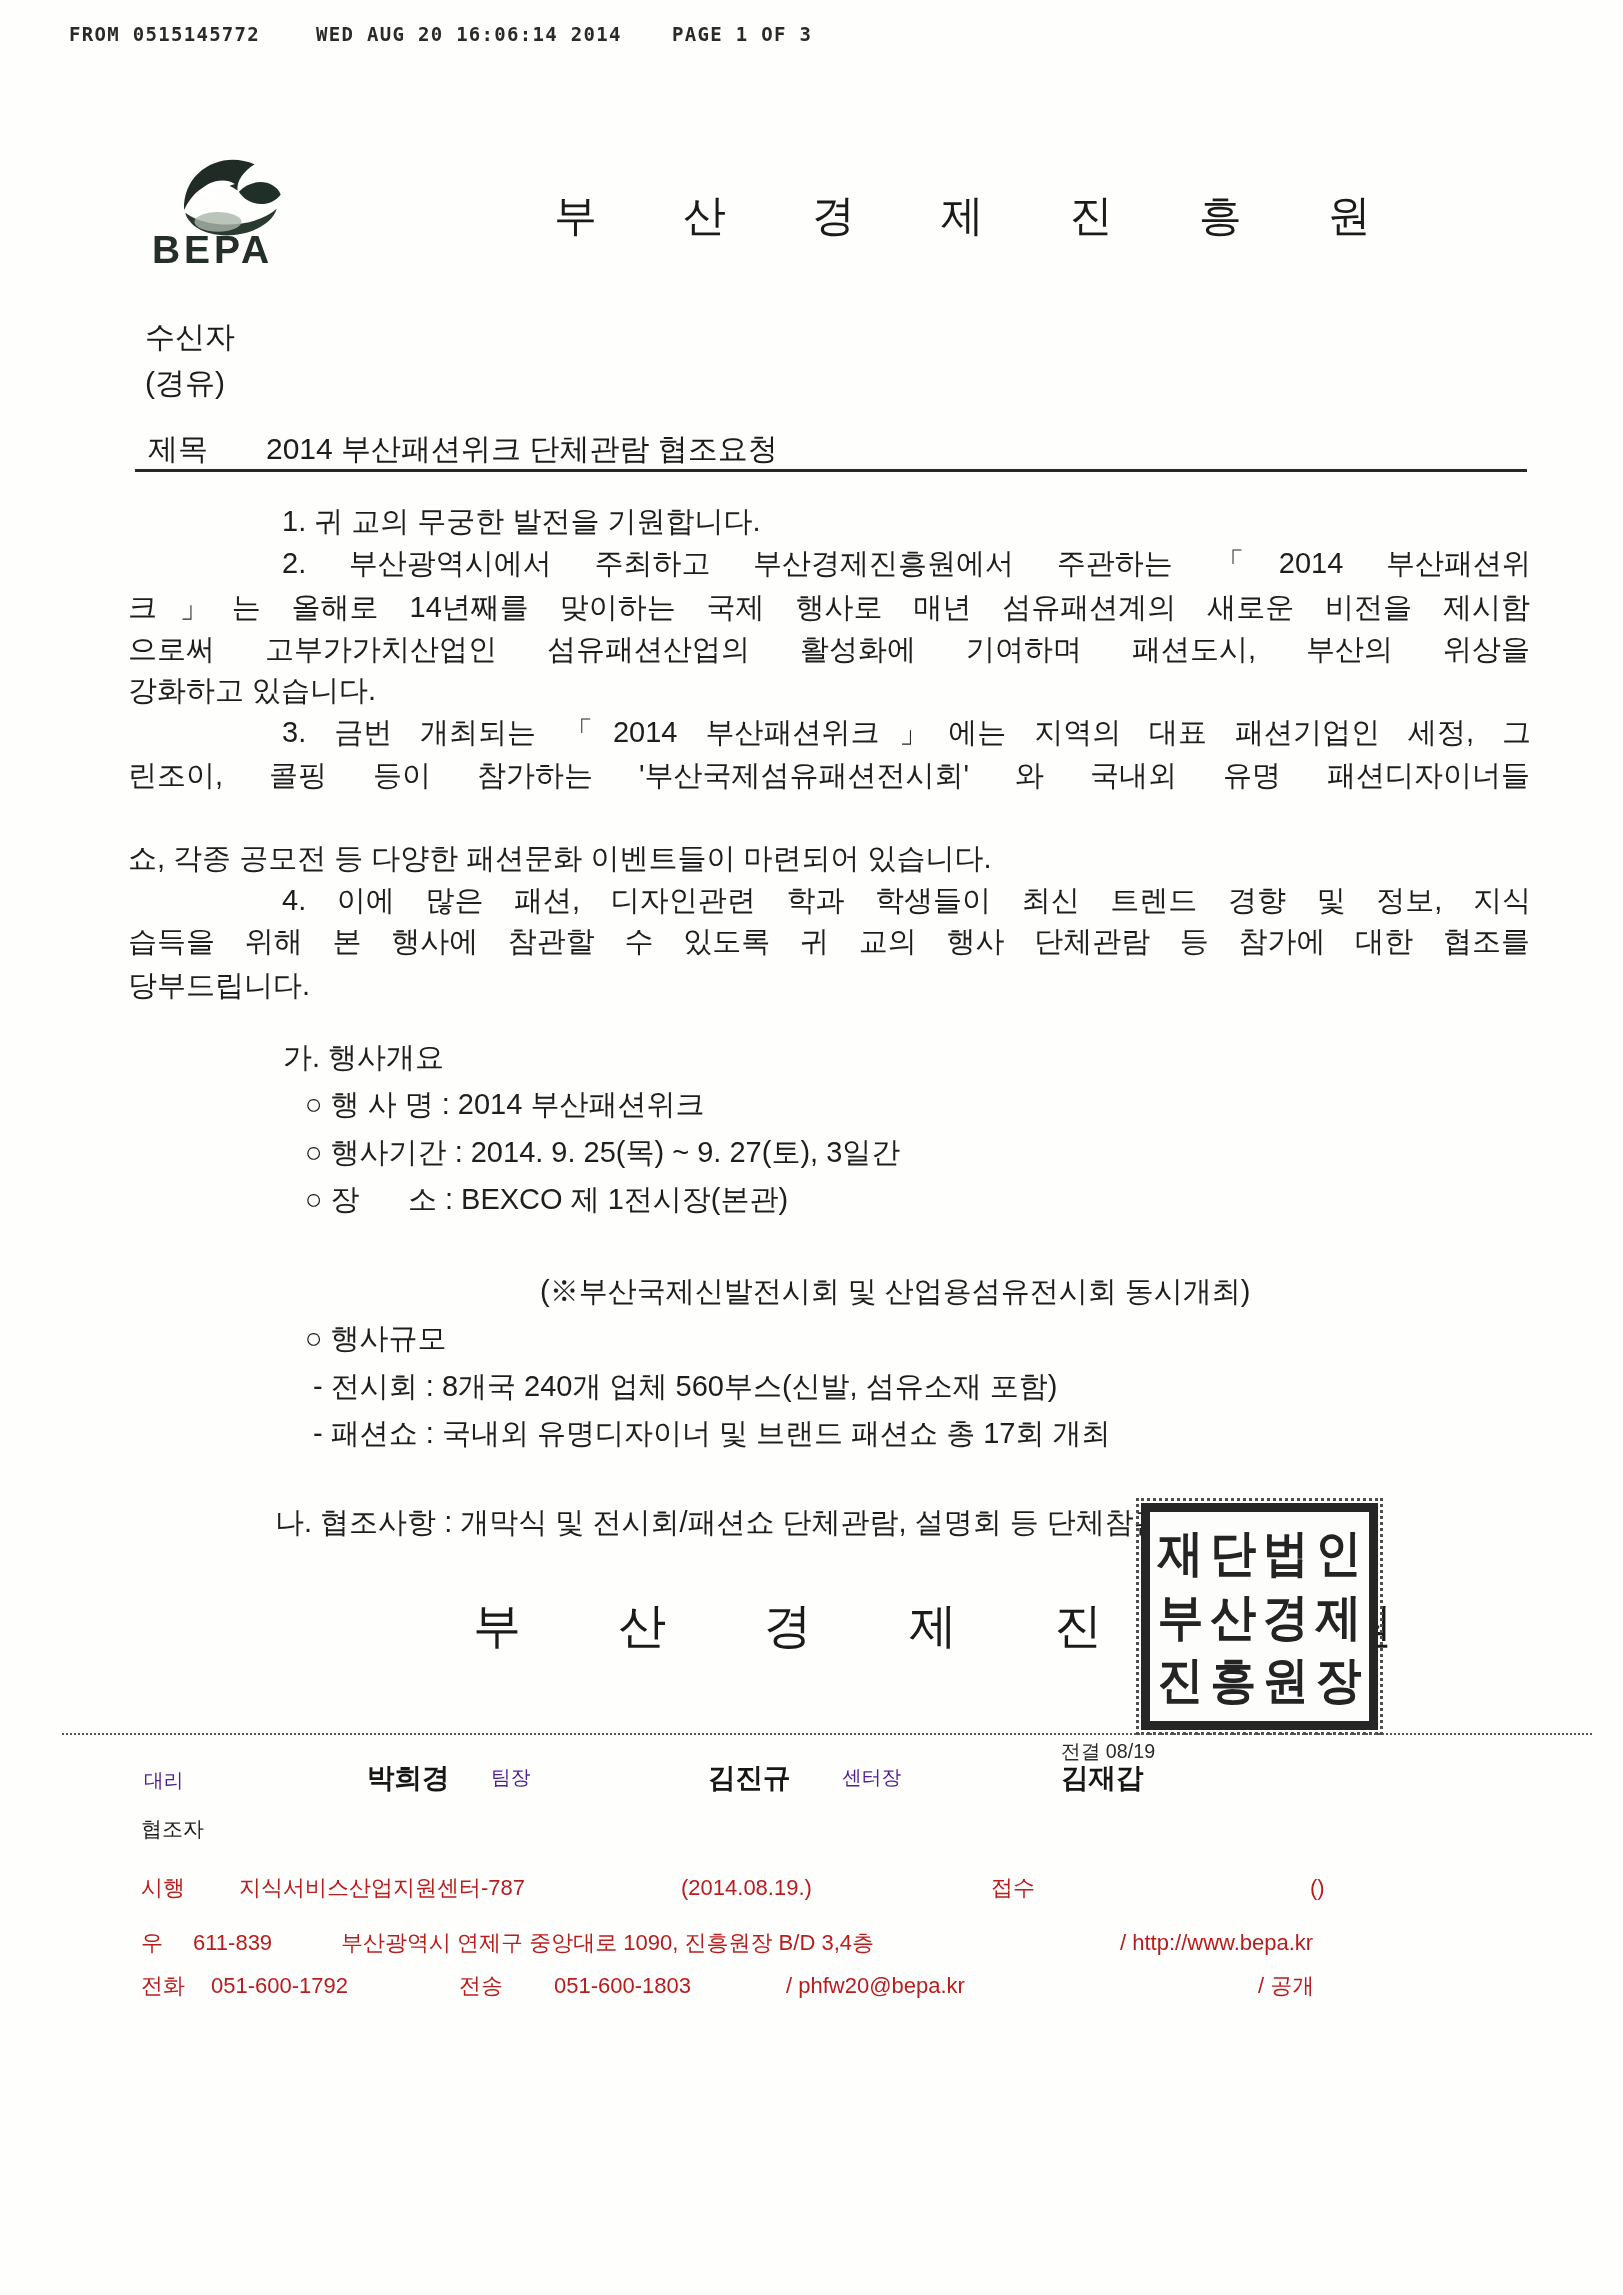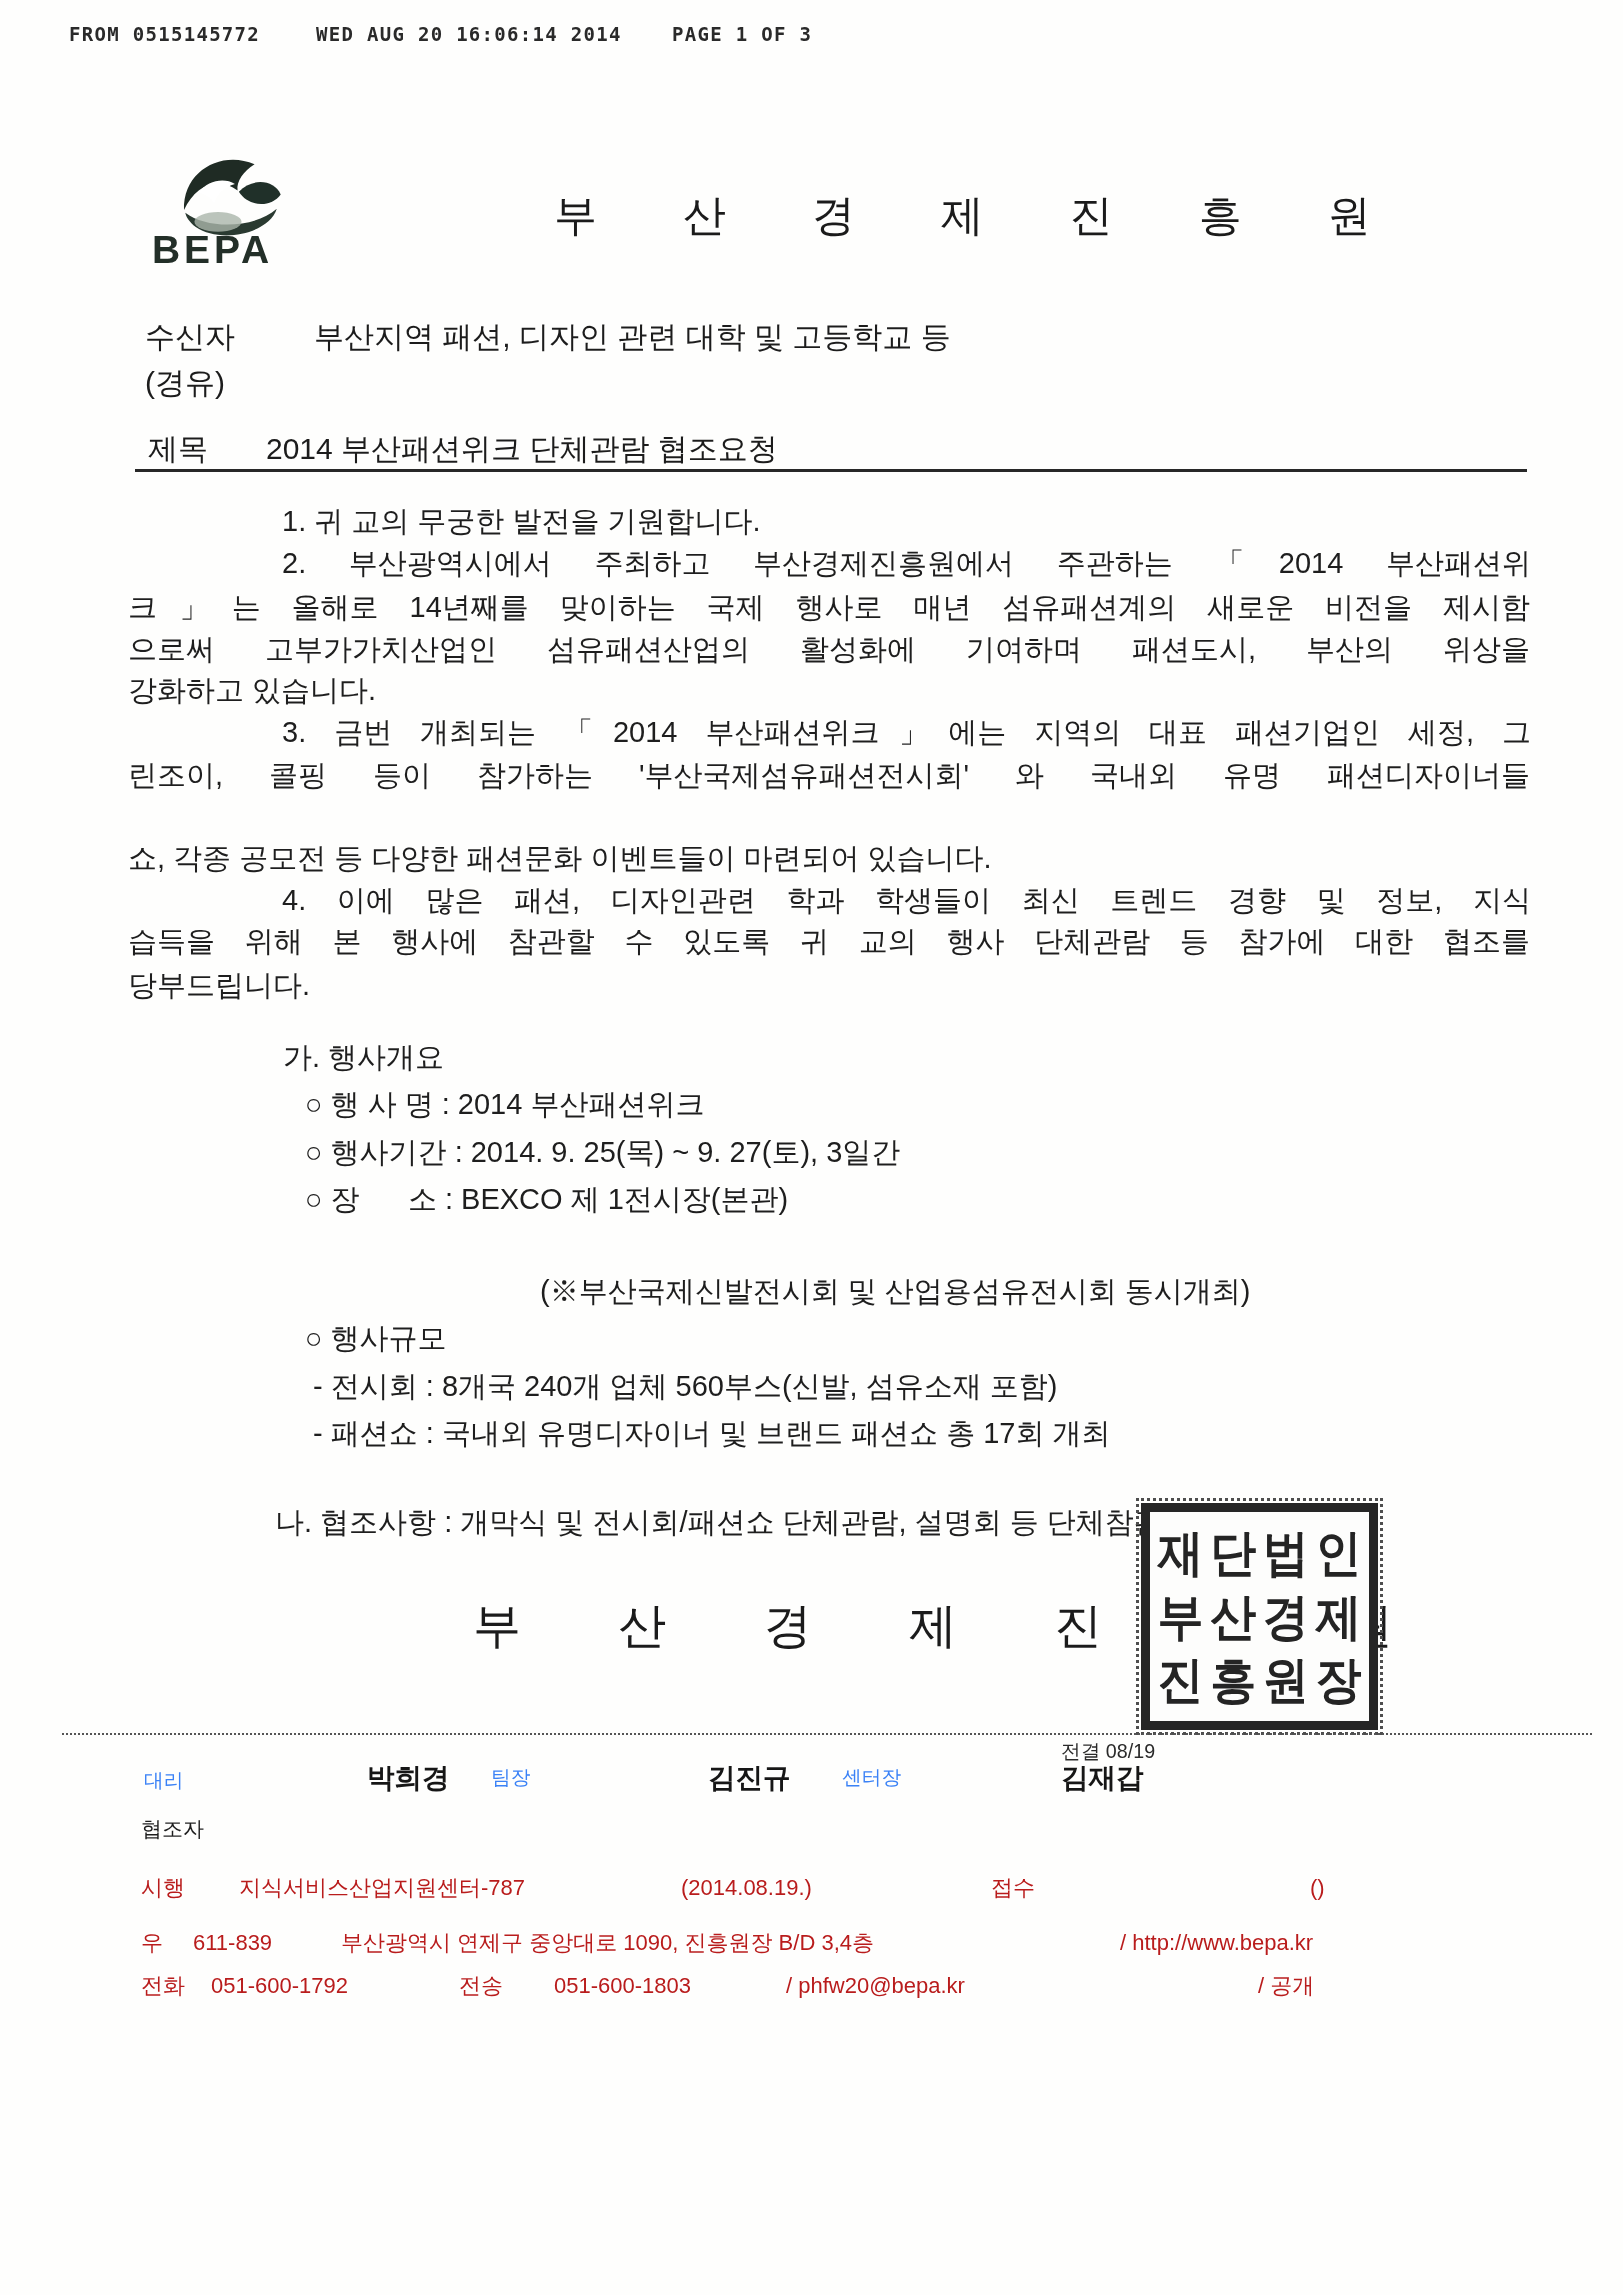--- a/index.html
+++ b/index.html
@@ -37,21 +37,21 @@
     box-sizing:border-box; border:9.8px solid #262626;
     outline:3.9px dotted #4e4e4e; outline-offset:2px;
     display:flex; flex-direction:column; justify-content:space-evenly; align-items:center;
     background:#fdfdfc;
   }
   .stamp-row { font-size:46px; font-weight:bold; letter-spacing:6.6px; text-indent:6.6px;
                transform:scaleY(1.08); color:#242424; white-space:pre; line-height:1; }
 
   .dotline { position:absolute; border-top:2px dotted #555; height:0; }
 
-  .sign-title { font-size:19.7px; color:#3b82f6; }
+  .sign-title { font-size:19.7px; color:#4c1d95; }
   .sign-name  { font-size:27.5px; font-weight:bold; color:#161616; }
   .small-note { font-size:19.7px; color:#2a2a2a; }
 
   .foot { font-size:22px; color:#b91c1c; }
 </style>
 </head>
 <body>
 
 <div class="page">
 
@@ -66,21 +66,20 @@
       <path d="M14,96 C48,122 120,120 154,90 C142,128 68,144 30,118 C20,110 15,102 14,96 Z" fill="#2a3a31"></path>
       <ellipse cx="64" cy="110" rx="36" ry="15" fill="#aab5aa" opacity="0.8"></ellipse>
       <path d="M34,66 C48,46 74,42 90,52 C74,56 62,68 58,82 C50,70 41,66 34,66 Z" fill="#ffffff"></path>
     </svg>
   </div>
   <span class="abs bepa-text" style="left:152px; top:228px;">BEPA</span>
 
   <span class="abs org-title" style="left:554px; top:191px;">부 산 경 제 진 흥 원</span>
 
   <span class="abs meta" style="left:145px; top:320px;">수신자</span>
-  <span class="abs meta" style="left:314px; top:320px;">부산지역 패션, 디자인 관련 대학 및 고등학교 등</span>
   <span class="abs meta" style="left:145px; top:366px;">(경유)</span>
 
   <span class="abs meta" style="left:148px; top:432px;">제목</span>
   <span class="abs meta" style="left:266px; top:432px;">2014 부산패션위크 단체관람 협조요청</span>
   <div class="subject-underline" style="left:135px; top:469px; width:1392px; height:2.6px;"></div>
 
   <div class="body-line last" style="left:282px; top:502px;">1. 귀 교의 무궁한 발전을 기원합니다.</div>
   <div class="body-line" style="left:282px; top:544px; width:1249px;">2. 부산광역시에서 주최하고 부산경제진흥원에서 주관하는 「2014 부산패션위</div>
   <div class="body-line" style="left:128px; top:588px; width:1402px;">크」는 올해로 14년째를 맞이하는 국제 행사로 매년 섬유패션계의 새로운 비전을 제시함</div>
   <div class="body-line" style="left:128px; top:630px; width:1402px;">으로써 고부가가치산업인 섬유패션산업의 활성화에 기여하며 패션도시, 부산의 위상을</div>

